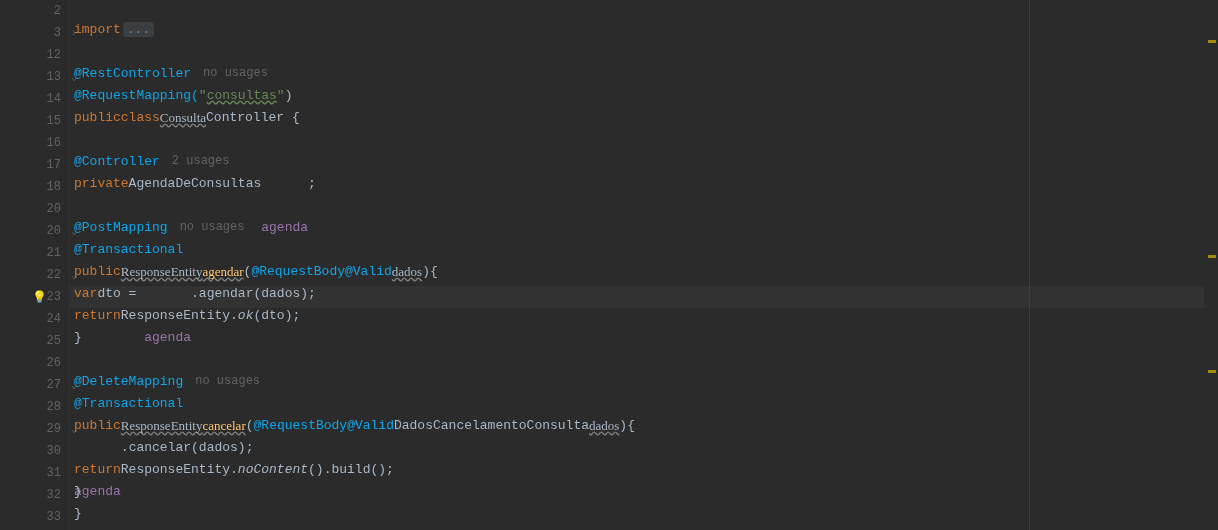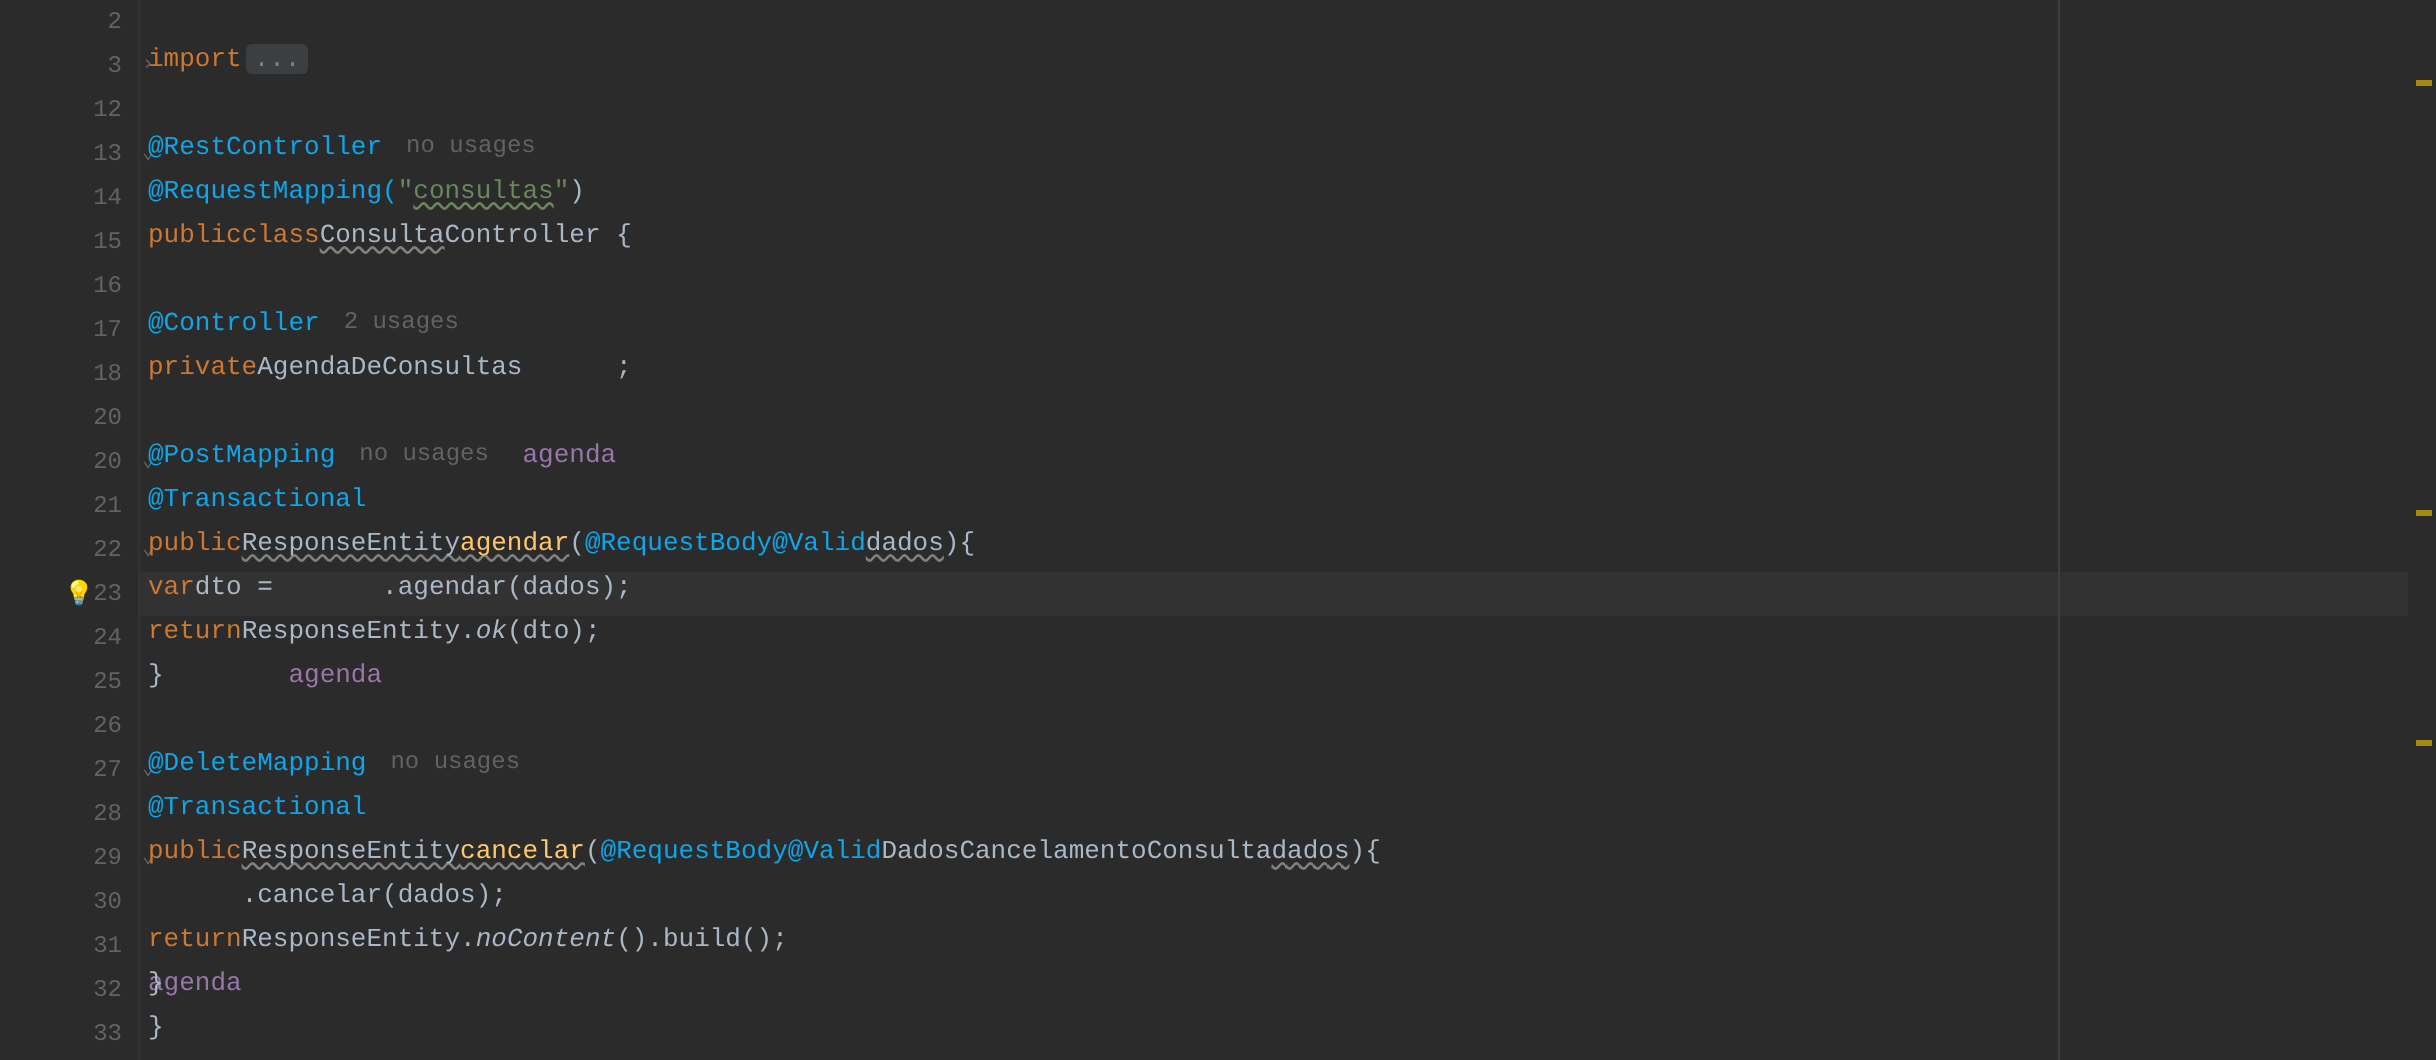--- a/index.html
+++ b/index.html
@@ -68,21 +68,21 @@
     .code-line.highlighted {
       background: #323232;
     }
     .kw { color: #cc7832; }
     .anno { color: #0ea5e9; }
     .str { color: #6a8759; }
     .method { color: #ffc66d; }
     .field { color: #9876aa; margin-top: 44px; }
     .italic { font-style: italic; }
     .usage-hint { color: #606366; font-size: 12px; margin-left: 12px; }
-    .wavy-under { text-decoration: underline wavy #808080; text-decoration-skip-ink: none; }
+    .wavy-under { text-decoration: underline wavy #808080; text-decoration-skip-ink: none; font-family: Liberation Serif, serif; }
     .wavy-green { text-decoration: underline wavy #6a8759; text-decoration-skip-ink: none; }
     .folded-ellipsis {
       background: #3c3f41;
       color: #808080;
       padding: 0 4px;
       border-radius: 3px;
       margin-left: 2px;
     }
     .minimap-rail {
       position: absolute;

